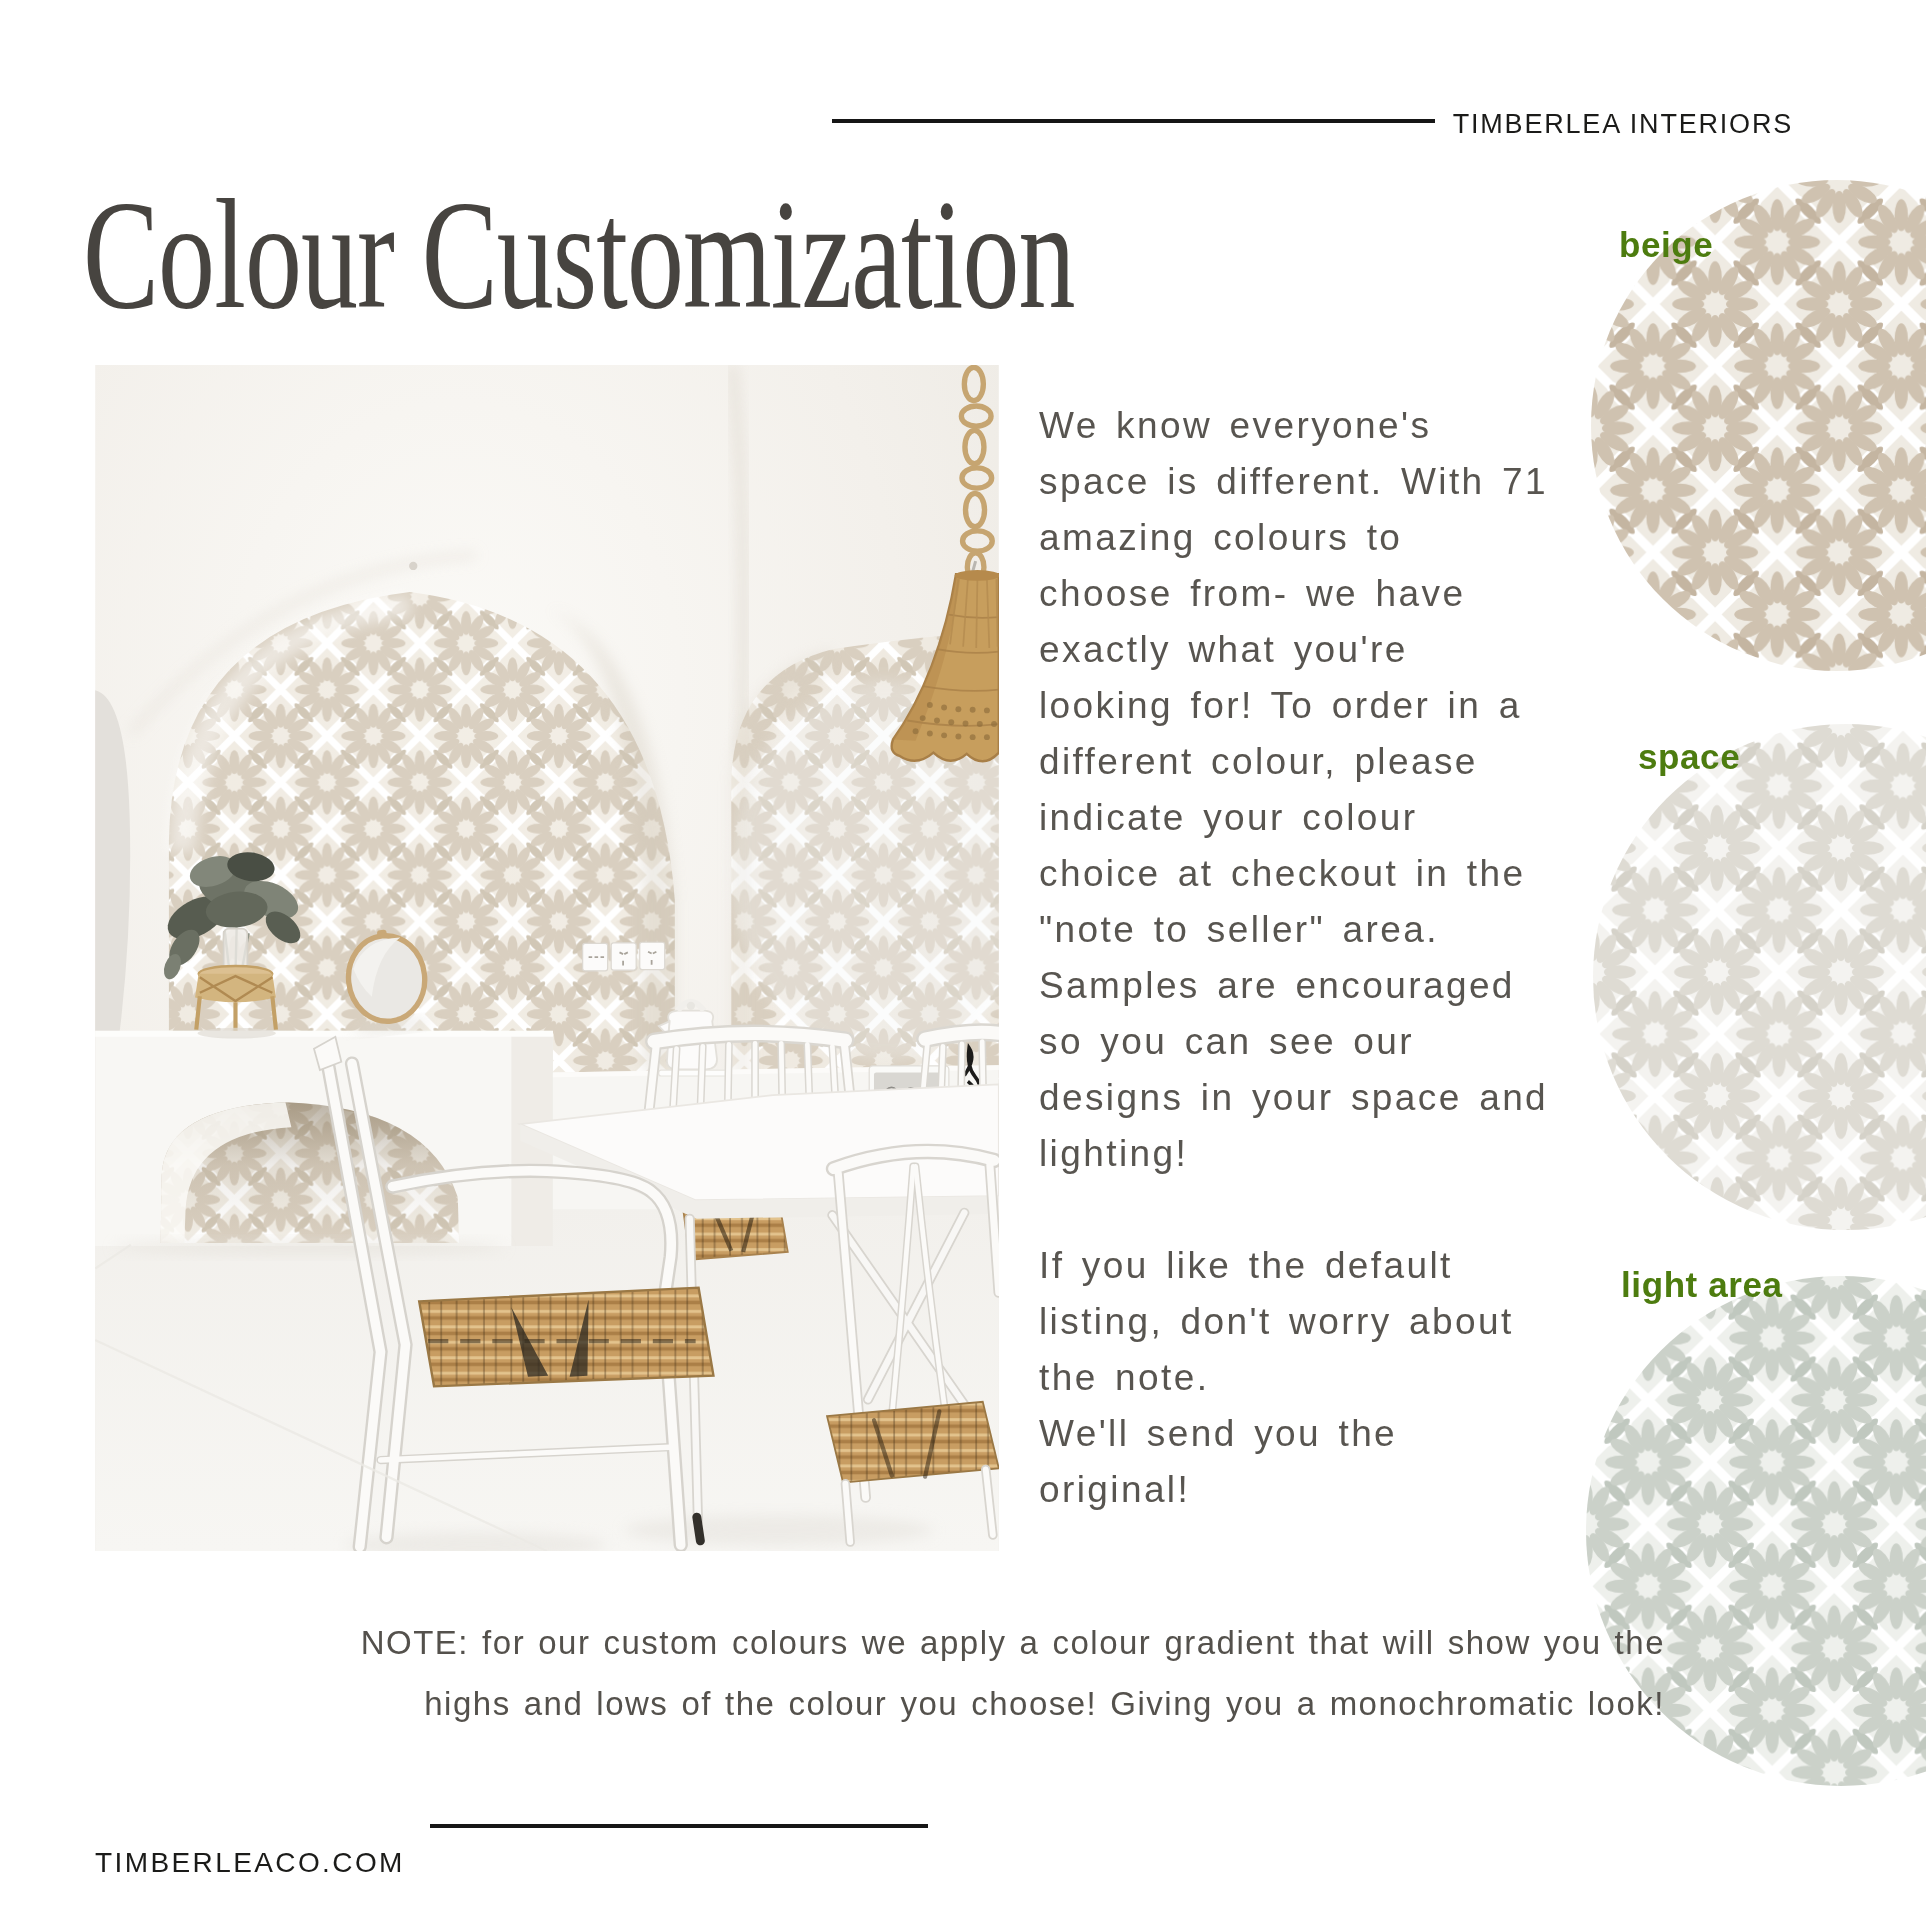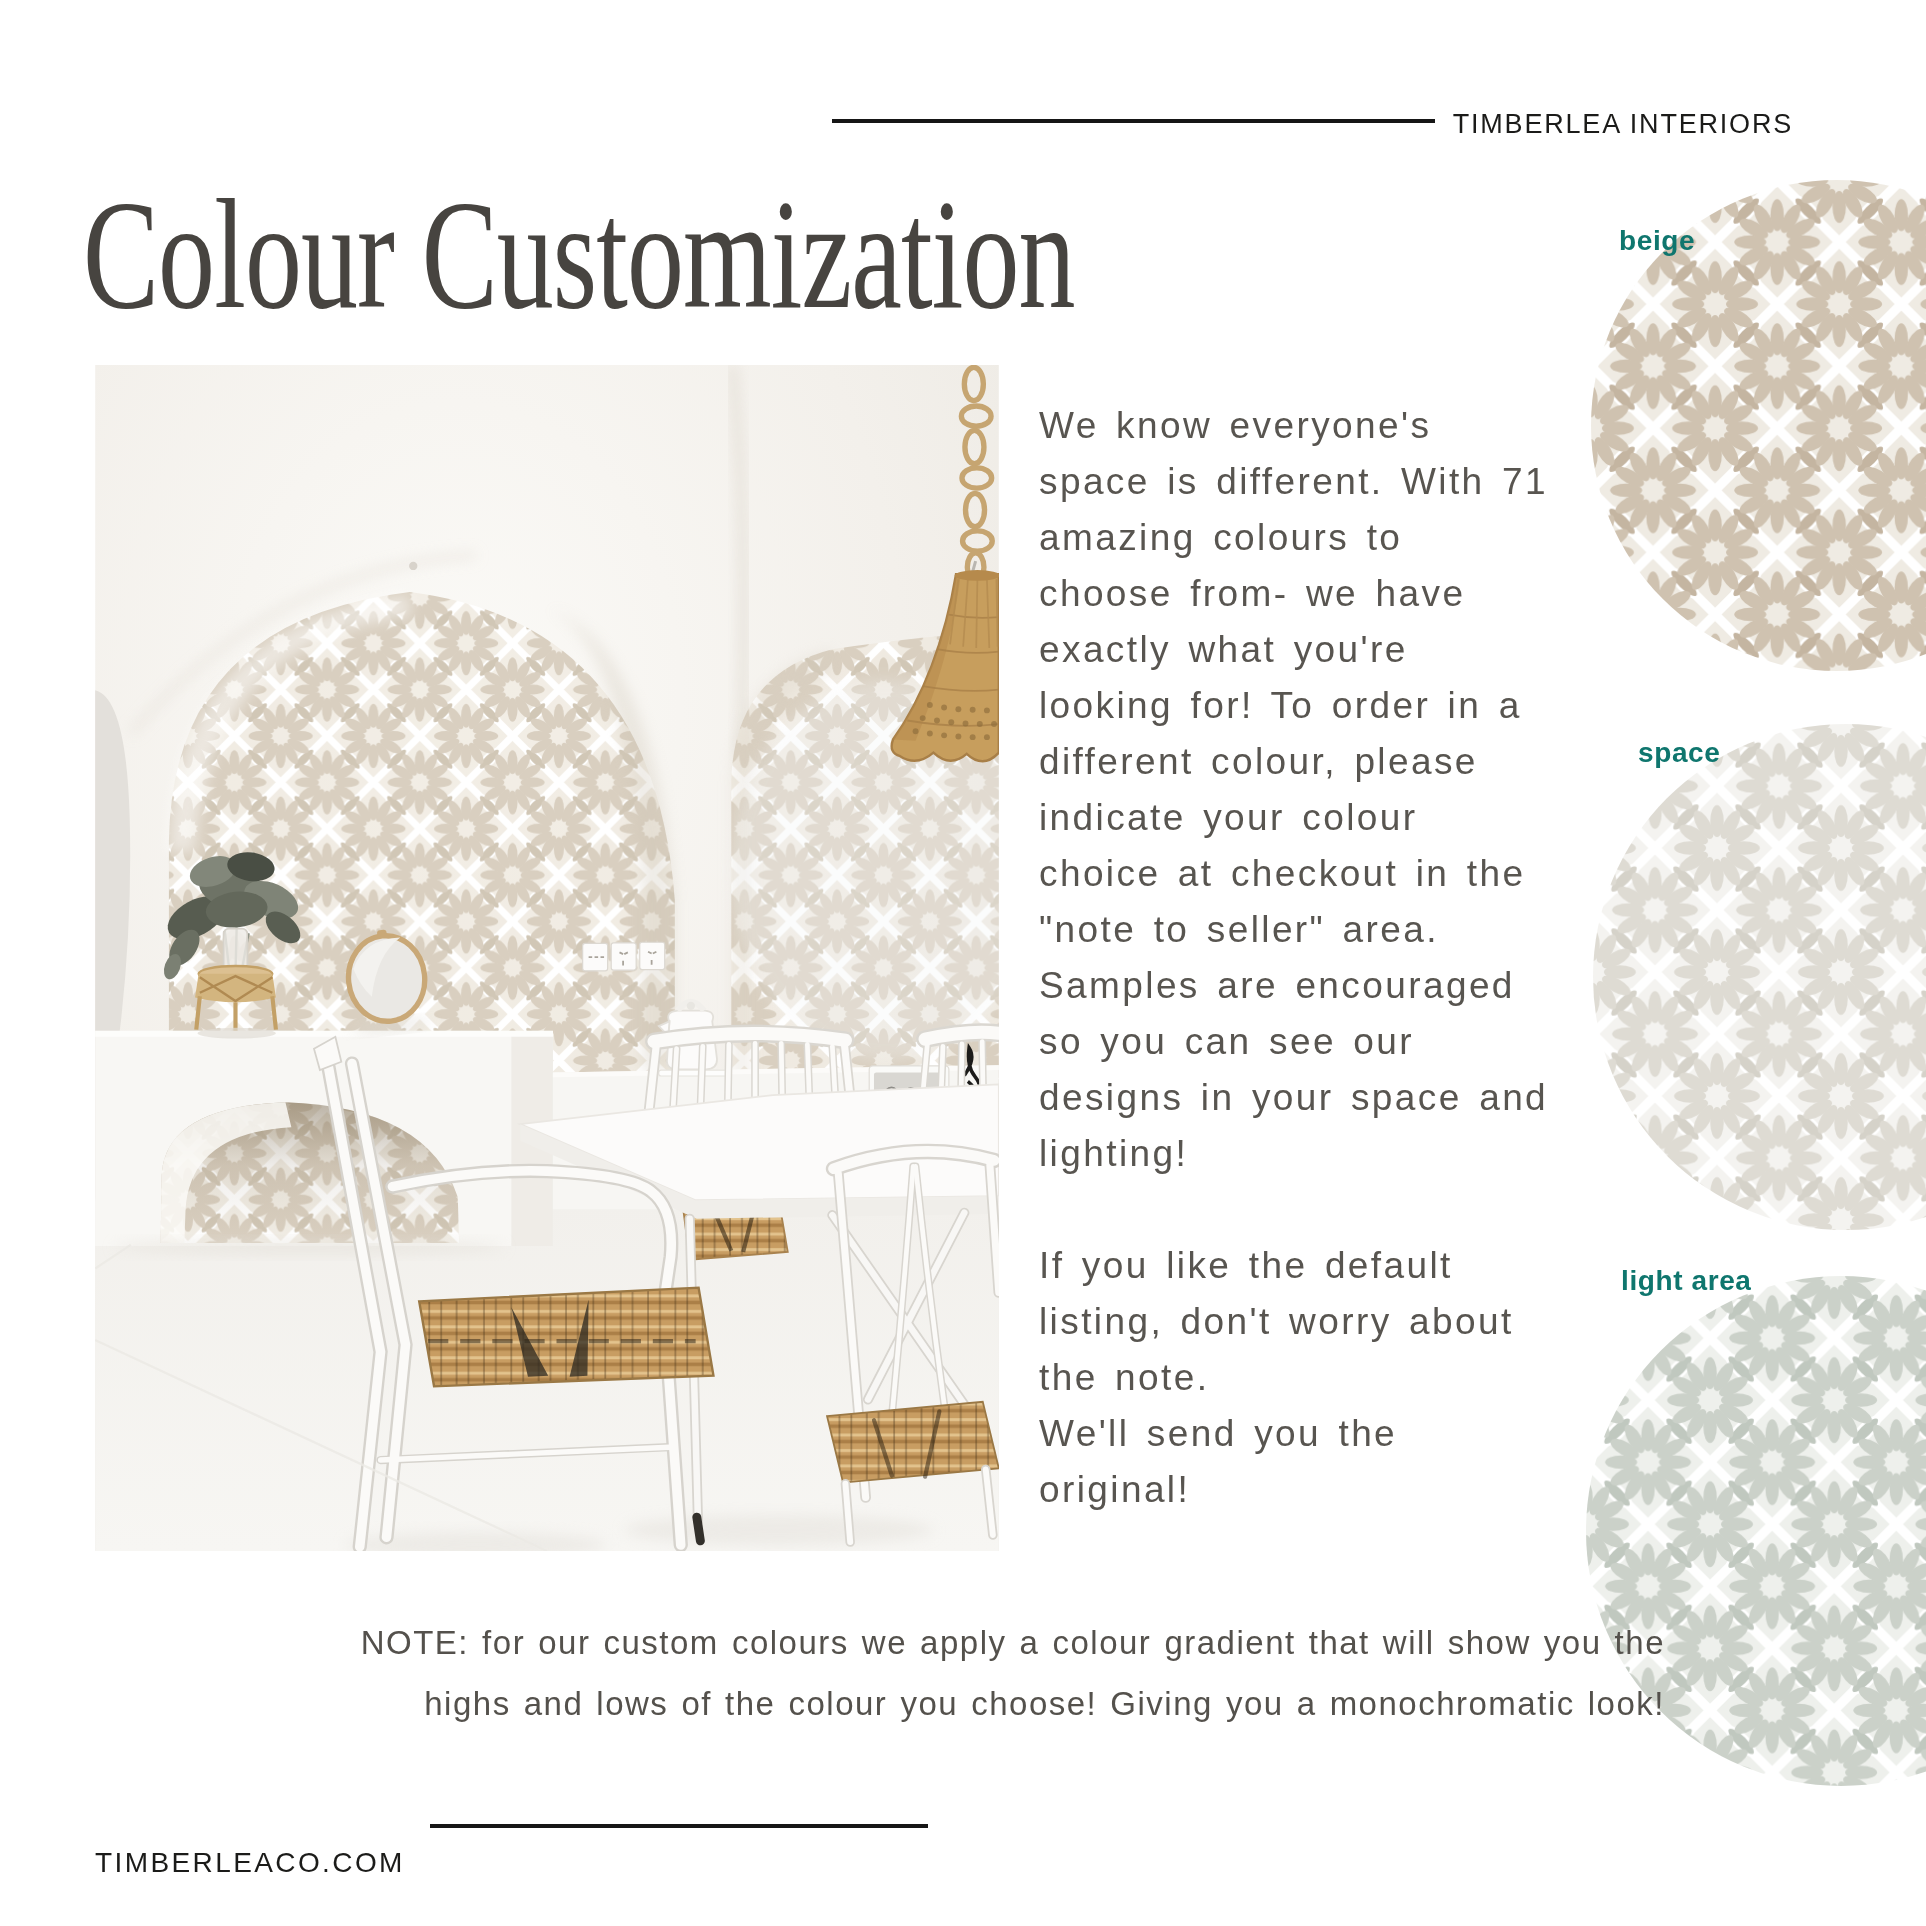--- a/index.html
+++ b/index.html
@@ -20,21 +20,21 @@
   }
   .copy{width:529px;color:#585550;font-size:37px;line-height:56px;
     letter-spacing:2.4px;word-spacing:4.8px;font-weight:400;}
   .pre{white-space:pre-line;}
   .copy .para2{margin-top:56px;}
   .note{width:1397px;text-align:right;color:#54514c;font-size:33px;
     line-height:61px;letter-spacing:1.5px;word-spacing:2.4px;}
   .footer-brand{font-size:28px;letter-spacing:2.4px;color:#1b1b19;margin-top:36px;}
   .swatch{border-radius:50%;overflow:hidden;}
   .swatch svg{display:block;width:100%;height:100%;}
-  .swatch-label{font-weight:700;font-size:28px;letter-spacing:0.6px;color:#0f766e;}
+  .swatch-label{font-weight:700;font-size:35px;letter-spacing:0.6px;color:#4d7c0f;}
   .photo{overflow:hidden;}
   .photo svg{display:block;}
 </style>
 </head>
 <body>
 
 <div class="canvas">
 
   <div class="abs rule" style="left:832px;top:119px;width:603px;"></div>
   <div class="abs header-brand" style="left:1369px;top:109px;">TIMBERLEA INTERIORS</div>

